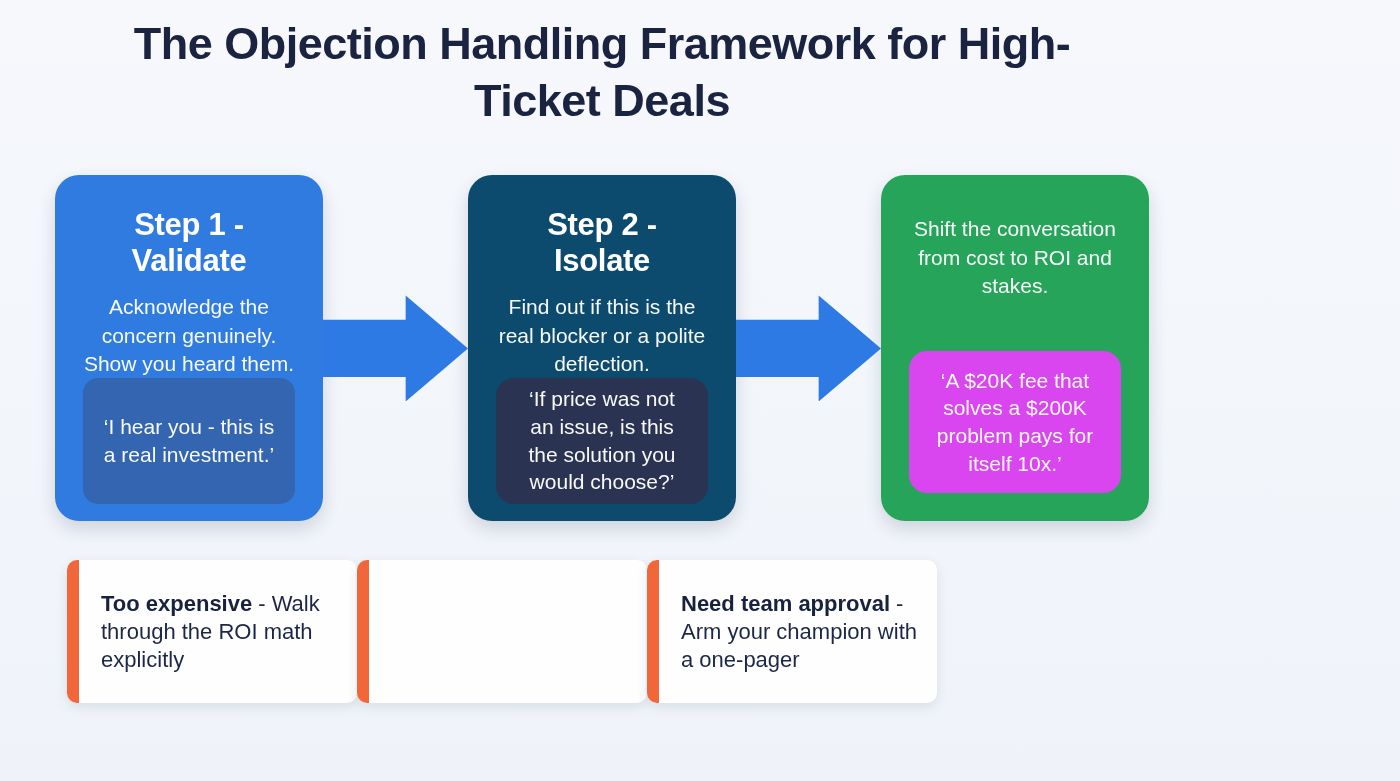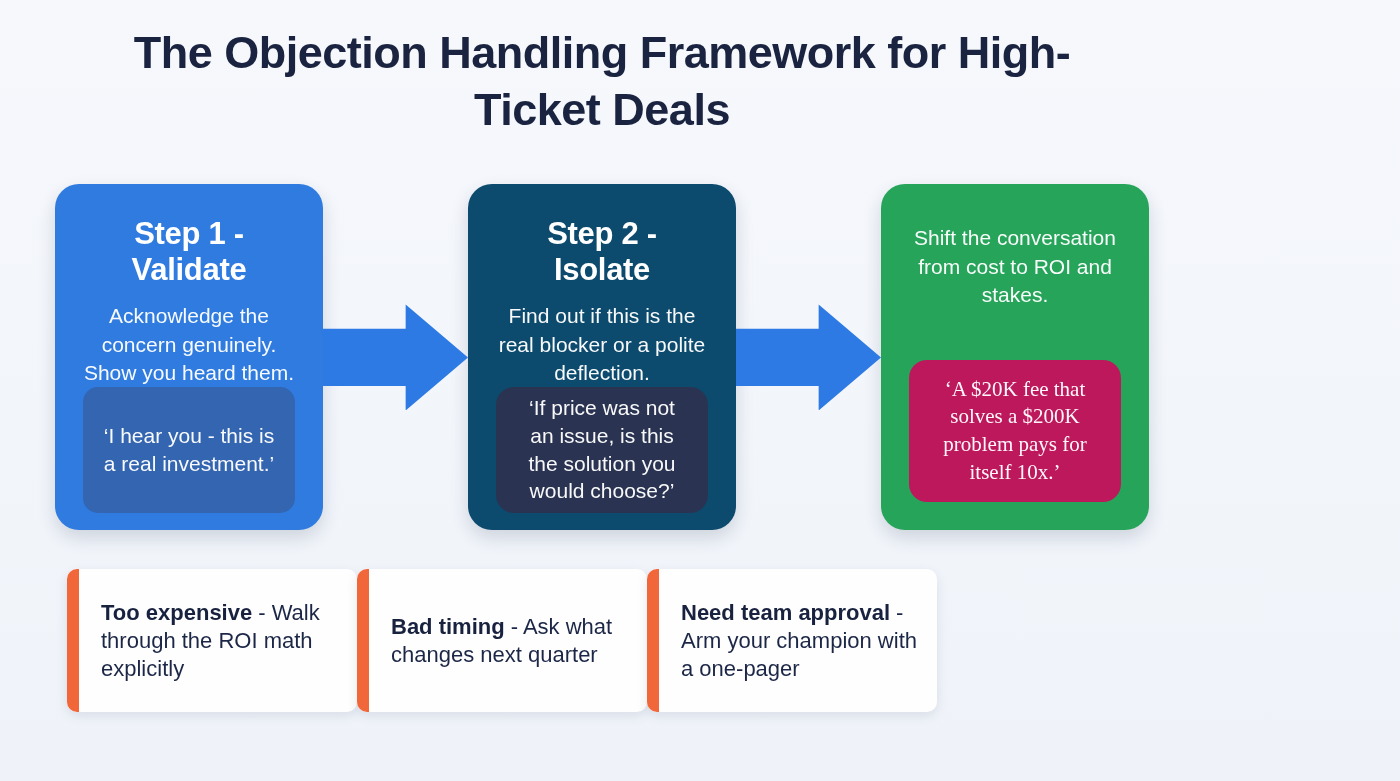--- a/index.html
+++ b/index.html
@@ -6,21 +6,21 @@
   html, body { width: 1400px; height: 781px; }
   body {
     font-family: "Liberation Sans", "DejaVu Sans", sans-serif;
     background: linear-gradient(180deg, #f6f8fc 0%, #eff3f9 100%);
     overflow: hidden;
     color: #1a2440;
   }
   .canvas {
     width: 1204px; height: 781px;
     position: relative;
-    padding-top: 25px;
+    padding-top: 16px;
   }
   .title {
     max-width: 980px;
     margin: 0 auto;
     text-align: center;
     font-size: 45px;
     line-height: 1.26;
     font-weight: 700;
     letter-spacing: -0.5px;
     color: #1a2440;
@@ -62,21 +62,21 @@
     margin-top: auto;
     min-height: 126px;
     border-radius: 18px;
     display: flex;
     align-items: center;
     justify-content: center;
     padding: 16px 20px;
   }
   .quote-box.blue  { background: #3365b0; border-radius: 15px; }
   .quote-box.navy  { background: #2a3452; }
-  .quote-box.green { background: #be185d; font-family: Liberation Serif, serif; }
+  .quote-box.green { background: #d946ef; }
   .quote-text {
     text-align: center;
     font-size: 21px;
     line-height: 1.32;
     color: rgba(255,255,255,0.97);
   }
   .arrow {
     width: 145px;
     height: 106px;
     align-self: center;
@@ -158,23 +158,20 @@
 
     <div class="objection-card">
       <div class="accent-bar"></div>
       <div class="objection-text">
         <b>Too expensive</b><span class="rest">- Walk through the ROI math explicitly</span>
       </div>
     </div>
 
     <div class="objection-card">
       <div class="accent-bar"></div>
-      <div class="objection-text">
-        <b>Bad timing</b><span class="rest">- Ask what changes next quarter</span>
-      </div>
     </div>
 
     <div class="objection-card">
       <div class="accent-bar"></div>
       <div class="objection-text">
         <b>Need team approval</b><span class="rest">- Arm your champion with a one-pager</span>
       </div>
     </div>
 
 

